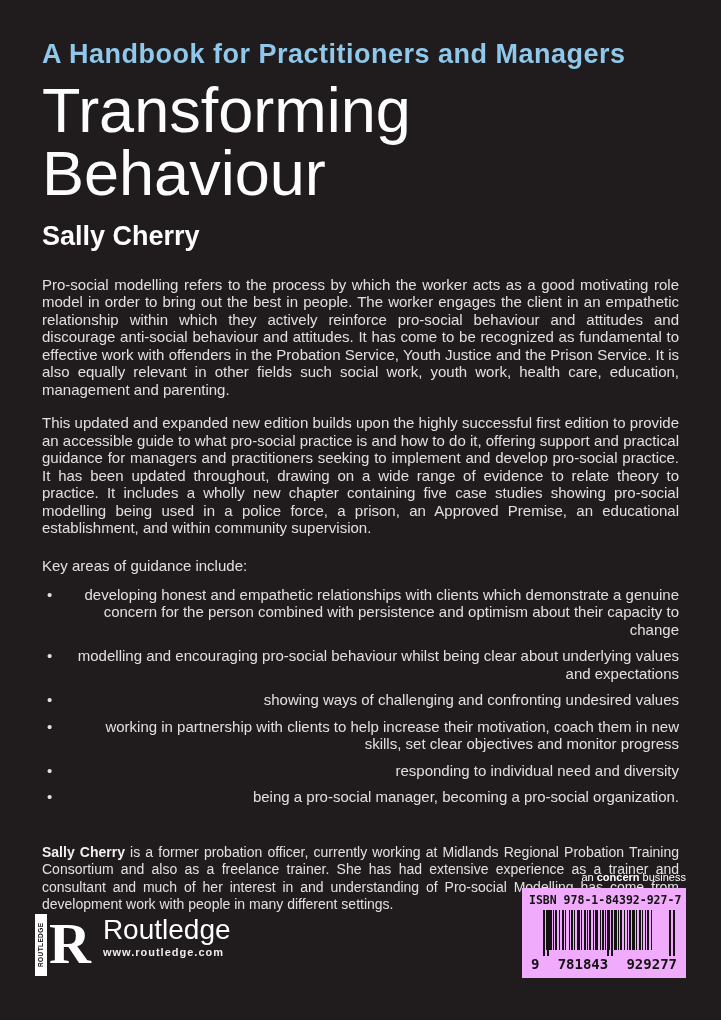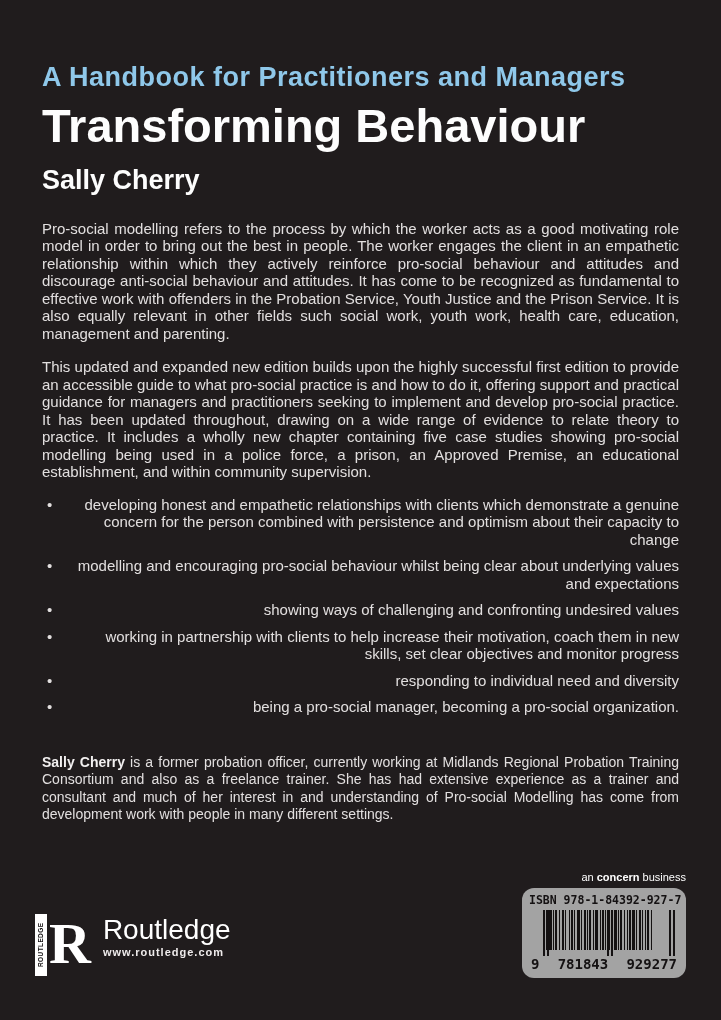--- a/index.html
+++ b/index.html
@@ -4,33 +4,33 @@
 <style>
   html,body{margin:0;padding:0;background:#000;}
   .cover{
     position:relative;
     width:721px;height:1020px;
     background:#201c1d;
     font-family:"Liberation Sans", sans-serif;
     overflow:hidden;
     color:#e2dfdf;
   }
-  .content{padding:40px 42px 0 42px;margin-top:23px;}
+  .content{padding:40px 42px 0 42px;}
 
   .tagline{
     color:#8fc8ea;
     font-size:27px;
     font-weight:bold;
     letter-spacing:.5px;
     line-height:1.1;
   }
   .title{
     color:#fdfdfd;
-    font-size:47px;
-    font-weight:bold;
+    font-size:63px;
+    font-weight:normal;
     letter-spacing:0px;
     margin-top:9px;
     line-height:1.0;
   }
   .subtitle-row{
     display:flex;
     align-items:baseline;
     margin-top:14px;
   }
   .subtitle{
@@ -155,22 +155,22 @@
     font-size:11px;
   }
   .informa b{font-weight:bold;}
 
   .barcode-box{
     position:absolute;
     right:35px;
     bottom:42px;
     width:164px;
     height:90px;
-    background:#a3a3a3;
-    border-radius:12px;
+    background:#f0abfc;
+    border-radius:0;
     padding:5px 7px;
     box-sizing:border-box;
   }
   .isbn-line{
     color:#141112;
     font-family:"DejaVu Sans Mono", monospace;
     font-size:11.5px;
     font-weight:bold;
     white-space:nowrap;
     text-align:center;
@@ -208,20 +208,21 @@
 
     <div class="tagline">A Handbook for Practitioners and Managers</div>
     <div class="title">Transforming Behaviour</div>
 
 
     <div class="author-name">Sally Cherry</div>
 
     <p class="blurb">Pro-social modelling refers to the process by which the worker acts as a good motivating role model in order to bring out the best in people. The worker engages the client in an empathetic relationship within which they actively reinforce pro-social behaviour and attitudes and discourage anti-social behaviour and attitudes.  It has come to be recognized as fundamental to effective work with offenders in the Probation Service, Youth Justice and the Prison Service. It is also equally relevant in other fields such social work, youth work, health care, education, management and parenting.</p>
     <p class="blurb">This updated and expanded new edition builds upon the highly successful first edition to provide an accessible guide to what pro-social practice is and how to do it, offering support and practical guidance for managers and practitioners seeking to implement and develop pro-social practice.  It has been updated throughout, drawing on a wide range of evidence to relate theory to practice. It includes a wholly new chapter containing five case studies showing pro-social modelling being used in a police force, a prison, an Approved Premise, an educational establishment, and within community supervision.</p>
 
+    <div class="key-heading">Key areas of guidance include:</div>
 
     <div class="bullets">
       <div class="bullet">
         <span class="marker">•</span>
         <span class="b-text">developing honest and empathetic relationships with clients which demonstrate a genuine concern for the person combined with persistence and optimism about their capacity to change</span>
       </div>
       <div class="bullet">
         <span class="marker">•</span>
         <span class="b-text">modelling and encouraging pro-social behaviour whilst being clear about underlying values and expectations</span>
       </div>

